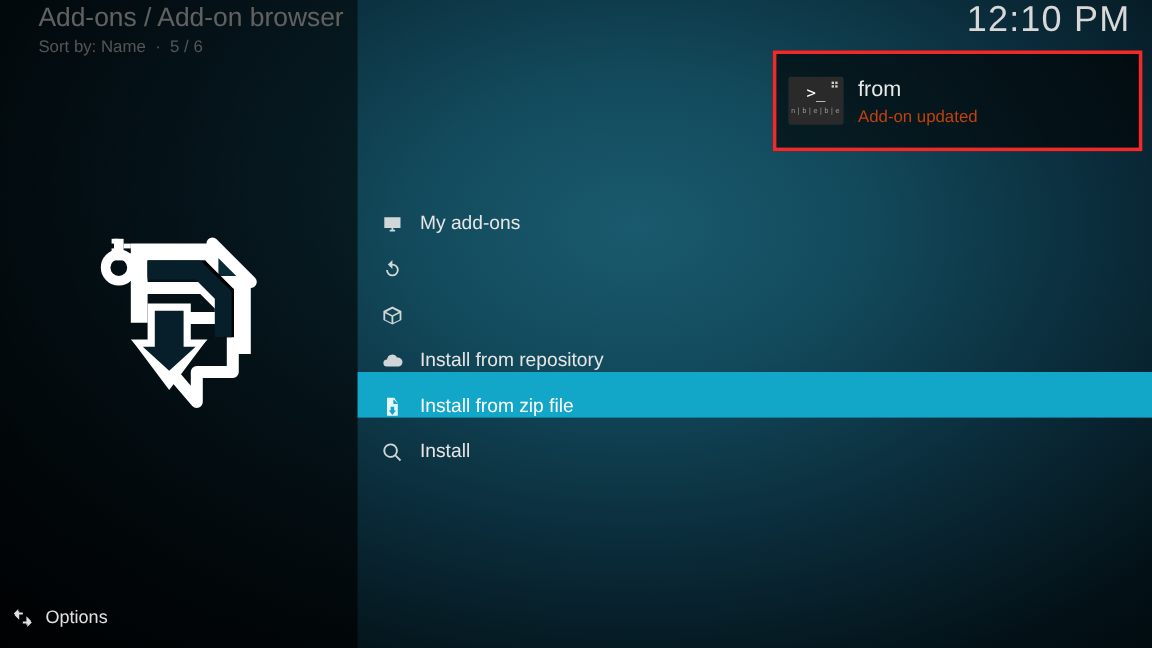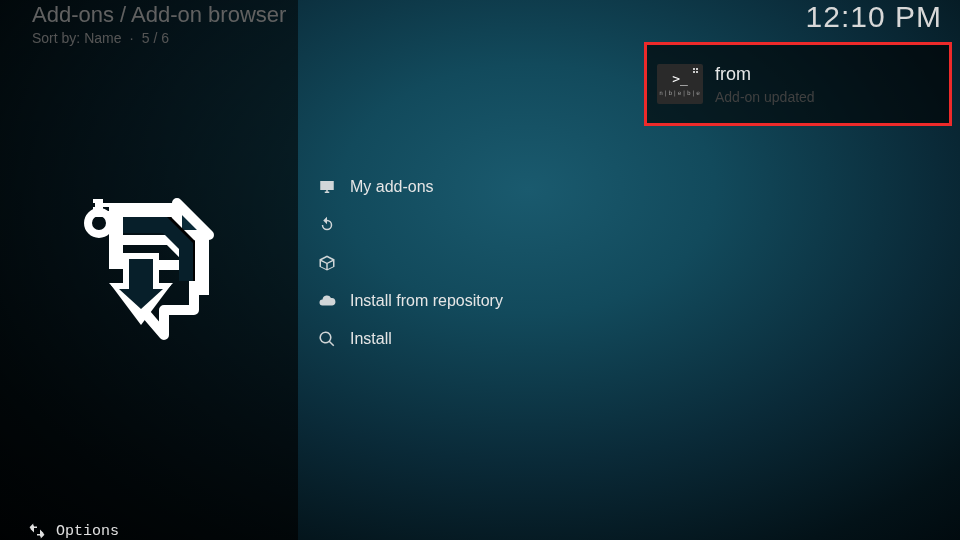--- a/index.html
+++ b/index.html
@@ -49,25 +49,25 @@
   display: flex; flex-direction: column; align-items: center; justify-content: center;
   position: relative; margin-right: 12px;
 }
 .terminal-row { display:flex; align-items:center; justify-content:center; width:100%; gap:3px; }
 .prompt { color:#fff; font-family: monospace; font-size: 13px; line-height:1; }
 .menu-dots { position:absolute; top:4px; right:4px; width:6px; display:flex; flex-wrap:wrap; gap:1px; }
 .menu-dots span { width:2px; height:2px; background:#ccc; display:block; }
 .mbebe { color:#999; font-size:6px; letter-spacing:1px; margin-top:4px; font-family: monospace; }
 .notif-text { display:flex; flex-direction:column; }
 .notif-title { font-size:18px; color:#e8e8e8; }
-.notif-sub { font-size:14px; color:#404040; margin-top:4px; }
+.notif-sub { font-size:14px; color:#c2410c; margin-top:4px; }
 
 .footer {
-  position: absolute; bottom: 0; left: 0; height: 34px; display:flex; align-items:flex-end;
-  padding-left: 28px; color:#e0e0e0; font-size:15px;font-family:Liberation Mono, monospace;
+  position: absolute; bottom: 0; left: 0; height: 34px; display:flex; align-items:flex-start;
+  padding-left: 10px; color:#e0e0e0; font-size:15px;
 }
 .footer .arrows { width:18px; height:18px; margin-right:10px; }
 </style>
 </head>
 <body>
 
 <div class="header">
   <div class="header-left">
     <div class="breadcrumb">Add-ons / Add-on browser</div>
     <div class="sortline">
@@ -144,20 +144,28 @@
     </span>
   </div>
   <div class="menu-item">
     <span class="mi-icon">
       <svg viewBox="0 0 24 24">
           <path d="M19 18H6a4 4 0 0 1 0-8 6 6 0 0 1 11.3-2A4.5 4.5 0 0 1 19 18z"></path>
         </svg>
     </span>
     <span class="mi-label">Install from repository</span>
   </div>
+  <div class="menu-item selected">
+    <span class="mi-icon">
+      <svg viewBox="0 0 24 24">
+          <path d="M14 2H6v20h12V8zM13 3.5 18.5 9H13zM10 12h4v4h2l-4 5-4-5h2z"></path>
+        </svg>
+    </span>
+    <span class="mi-label">Install from zip file</span>
+  </div>
   <div class="menu-item">
     <span class="mi-icon">
       <svg viewBox="0 0 24 24">
           <path d="M10 2a8 8 0 1 0 4.9 14.3l5.4 5.4 1.4-1.4-5.4-5.4A8 8 0 0 0 10 2zm0 2a6 6 0 1 1 0 12 6 6 0 0 1 0-12z"></path>
         </svg>
     </span>
     <span class="mi-label">Install</span>
   </div>
 </div>
 

